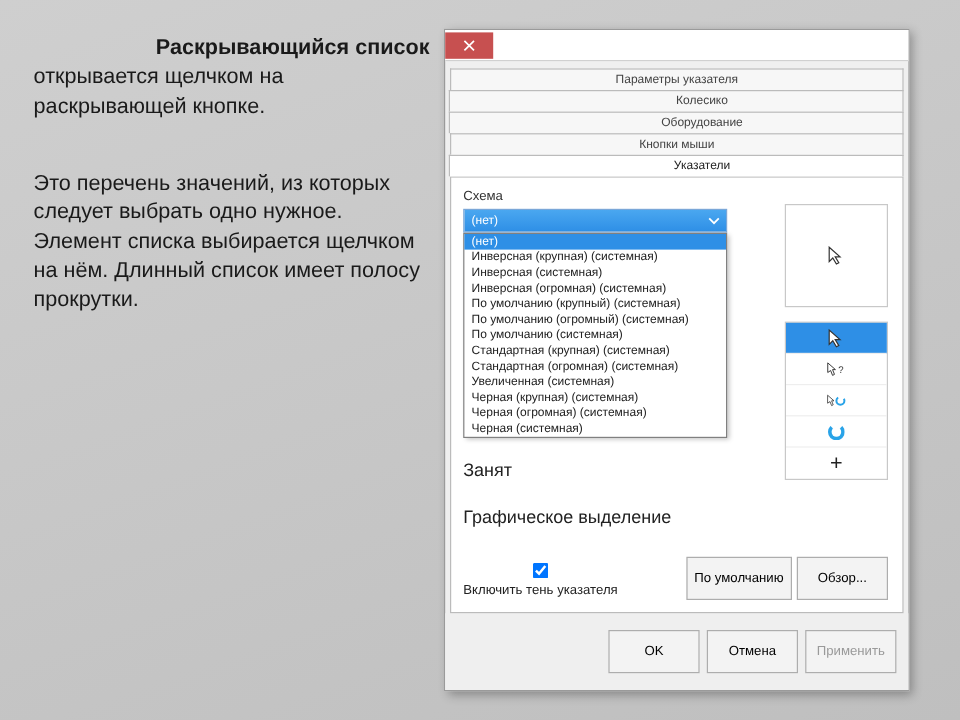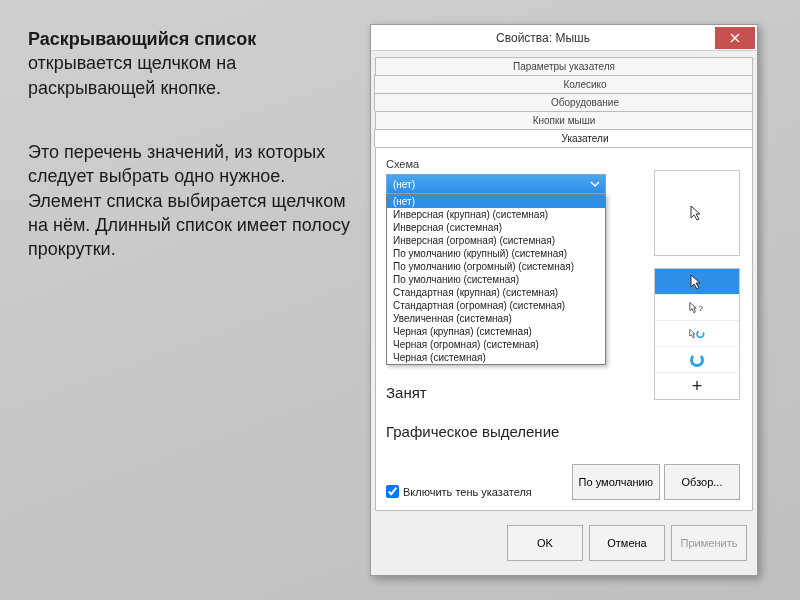--- a/index.html
+++ b/index.html
@@ -10,21 +10,21 @@
     font-family: "Segoe UI", Tahoma, sans-serif;
     overflow: hidden;
     position: relative;
   }
   .left-text {
     position: absolute;
     left: 28px; top: 28px;
     width: 330px;
     color: #1a1a1a;
   }
-  .lt-title { font-weight: 700; font-size: 18px; margin: 0; line-height: 1.3; }
+  .lt-title { font-weight: 700; font-size: 18px; margin: 0; line-height: 1.3; text-align: right; }
   .lt-body { font-size: 18px; margin: 0 0 40px 0; line-height: 1.35; }
   .lt-title2 { font-weight: 700; font-size: 18px; margin: 0; }
   .lt-body2 { font-size: 18px; margin: 0; line-height: 1.35; }
 
   .dialog {
     position: absolute;
     left: 370px; top: 24px;
     width: 388px;
     background: #efefef;
     border: 1px solid #9a9a9a;
@@ -147,20 +147,21 @@
   .busy-ring { width:14px; height:14px; border:3px solid #29a3e8; border-top-color:transparent; border-radius:50%; }
   .cross { font-size:18px; line-height:1; color:#222; font-weight:300; }
 
   .mid-labels { position:absolute; left:10px; top:236px; font-size:15px; }
   .mid-labels div { margin-bottom: 22px; }
 
   .shadow-row {
     position:absolute; left:10px; bottom: 12px;
     display:flex; align-items:center; gap:4px;
     font-size:11px;
+    flex-direction:column;
   }
   .shadow-row input { margin:0; }
   .btns-right {
     position:absolute; right:12px; bottom:10px;
     display:flex; gap:4px;
   }
   .wbtn {
     min-width:76px; height:36px;
     font-size:11px;
     background:#f3f3f3;
@@ -183,21 +184,20 @@
   <p class="lt-title"><span>Раскрывающийся список</span></p>
   <p class="lt-body">
     <span>открывается щелчком на</span><br>
     <span>раскрывающей кнопке.</span>
   </p>
   <p class="lt-body2">Это перечень значений, из которых следует выбрать одно нужное. Элемент списка выбирается щелчком на нём. Длинный список имеет полосу прокрутки.</p>
 </div>
 
 <div class="dialog">
   <div class="titlebar">
-    <div class="title">Свойства: Мышь</div>
     <div class="close-btn">
       <svg viewBox="0 0 10 10">
           <path d="M1 1 L9 9 M9 1 L1 9" stroke="#fff" stroke-width="1.4"></path>
         </svg>
     </div>
   </div>
 
   <div class="tabrow">
     <div class="tab tab-inactive-look">Параметры указателя</div>
     <div class="tab tab-inactive-look">Колесико</div>

